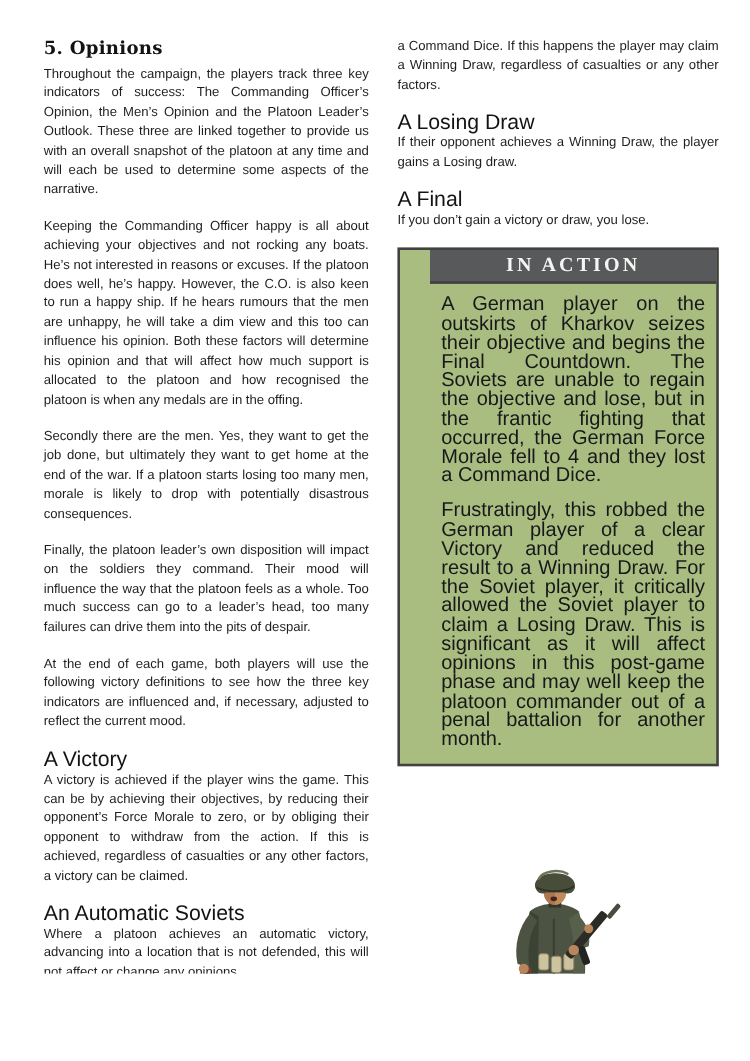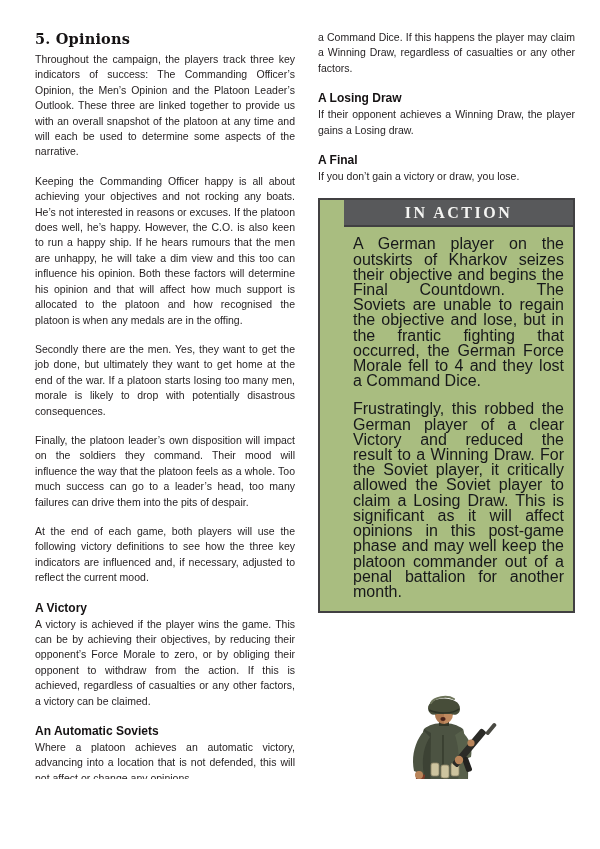--- a/index.html
+++ b/index.html
@@ -9,21 +9,21 @@
   }
   .col{position:absolute;top:30px;}
   .col-left{left:35px;width:260px;}
   .col-right{left:318px;width:257px;}
   h1.section-title{
     font-family:"DejaVu Serif",serif;font-size:14.5px;font-weight:bold;
     margin:0 0 5px 0;color:#151213;letter-spacing:.2px;
   }
   p.body{font-size:10.5px;line-height:15.4px;text-align:justify;margin:0 0 14px 0;}
   p.body.last{margin-bottom:0;}
-  h2.sub{font-size:12px;font-weight:bold;margin:2px 0 1px 0;line-height:16px;color:#151213;}
+  h2.sub{font-size:17px;font-weight:normal;margin:2px 0 1px 0;line-height:16px;color:#151213;}
   
   .in-action{
     margin-top:14px;border:2px solid #414042;background:#a9bd80;width:100%;
     box-sizing:border-box;
     padding-left:24px;
   }
   .in-action-header{
     background:#58595b;height:25px;display:flex;align-items:center;justify-content:center;
     border-bottom:2px solid #414042;
   }

